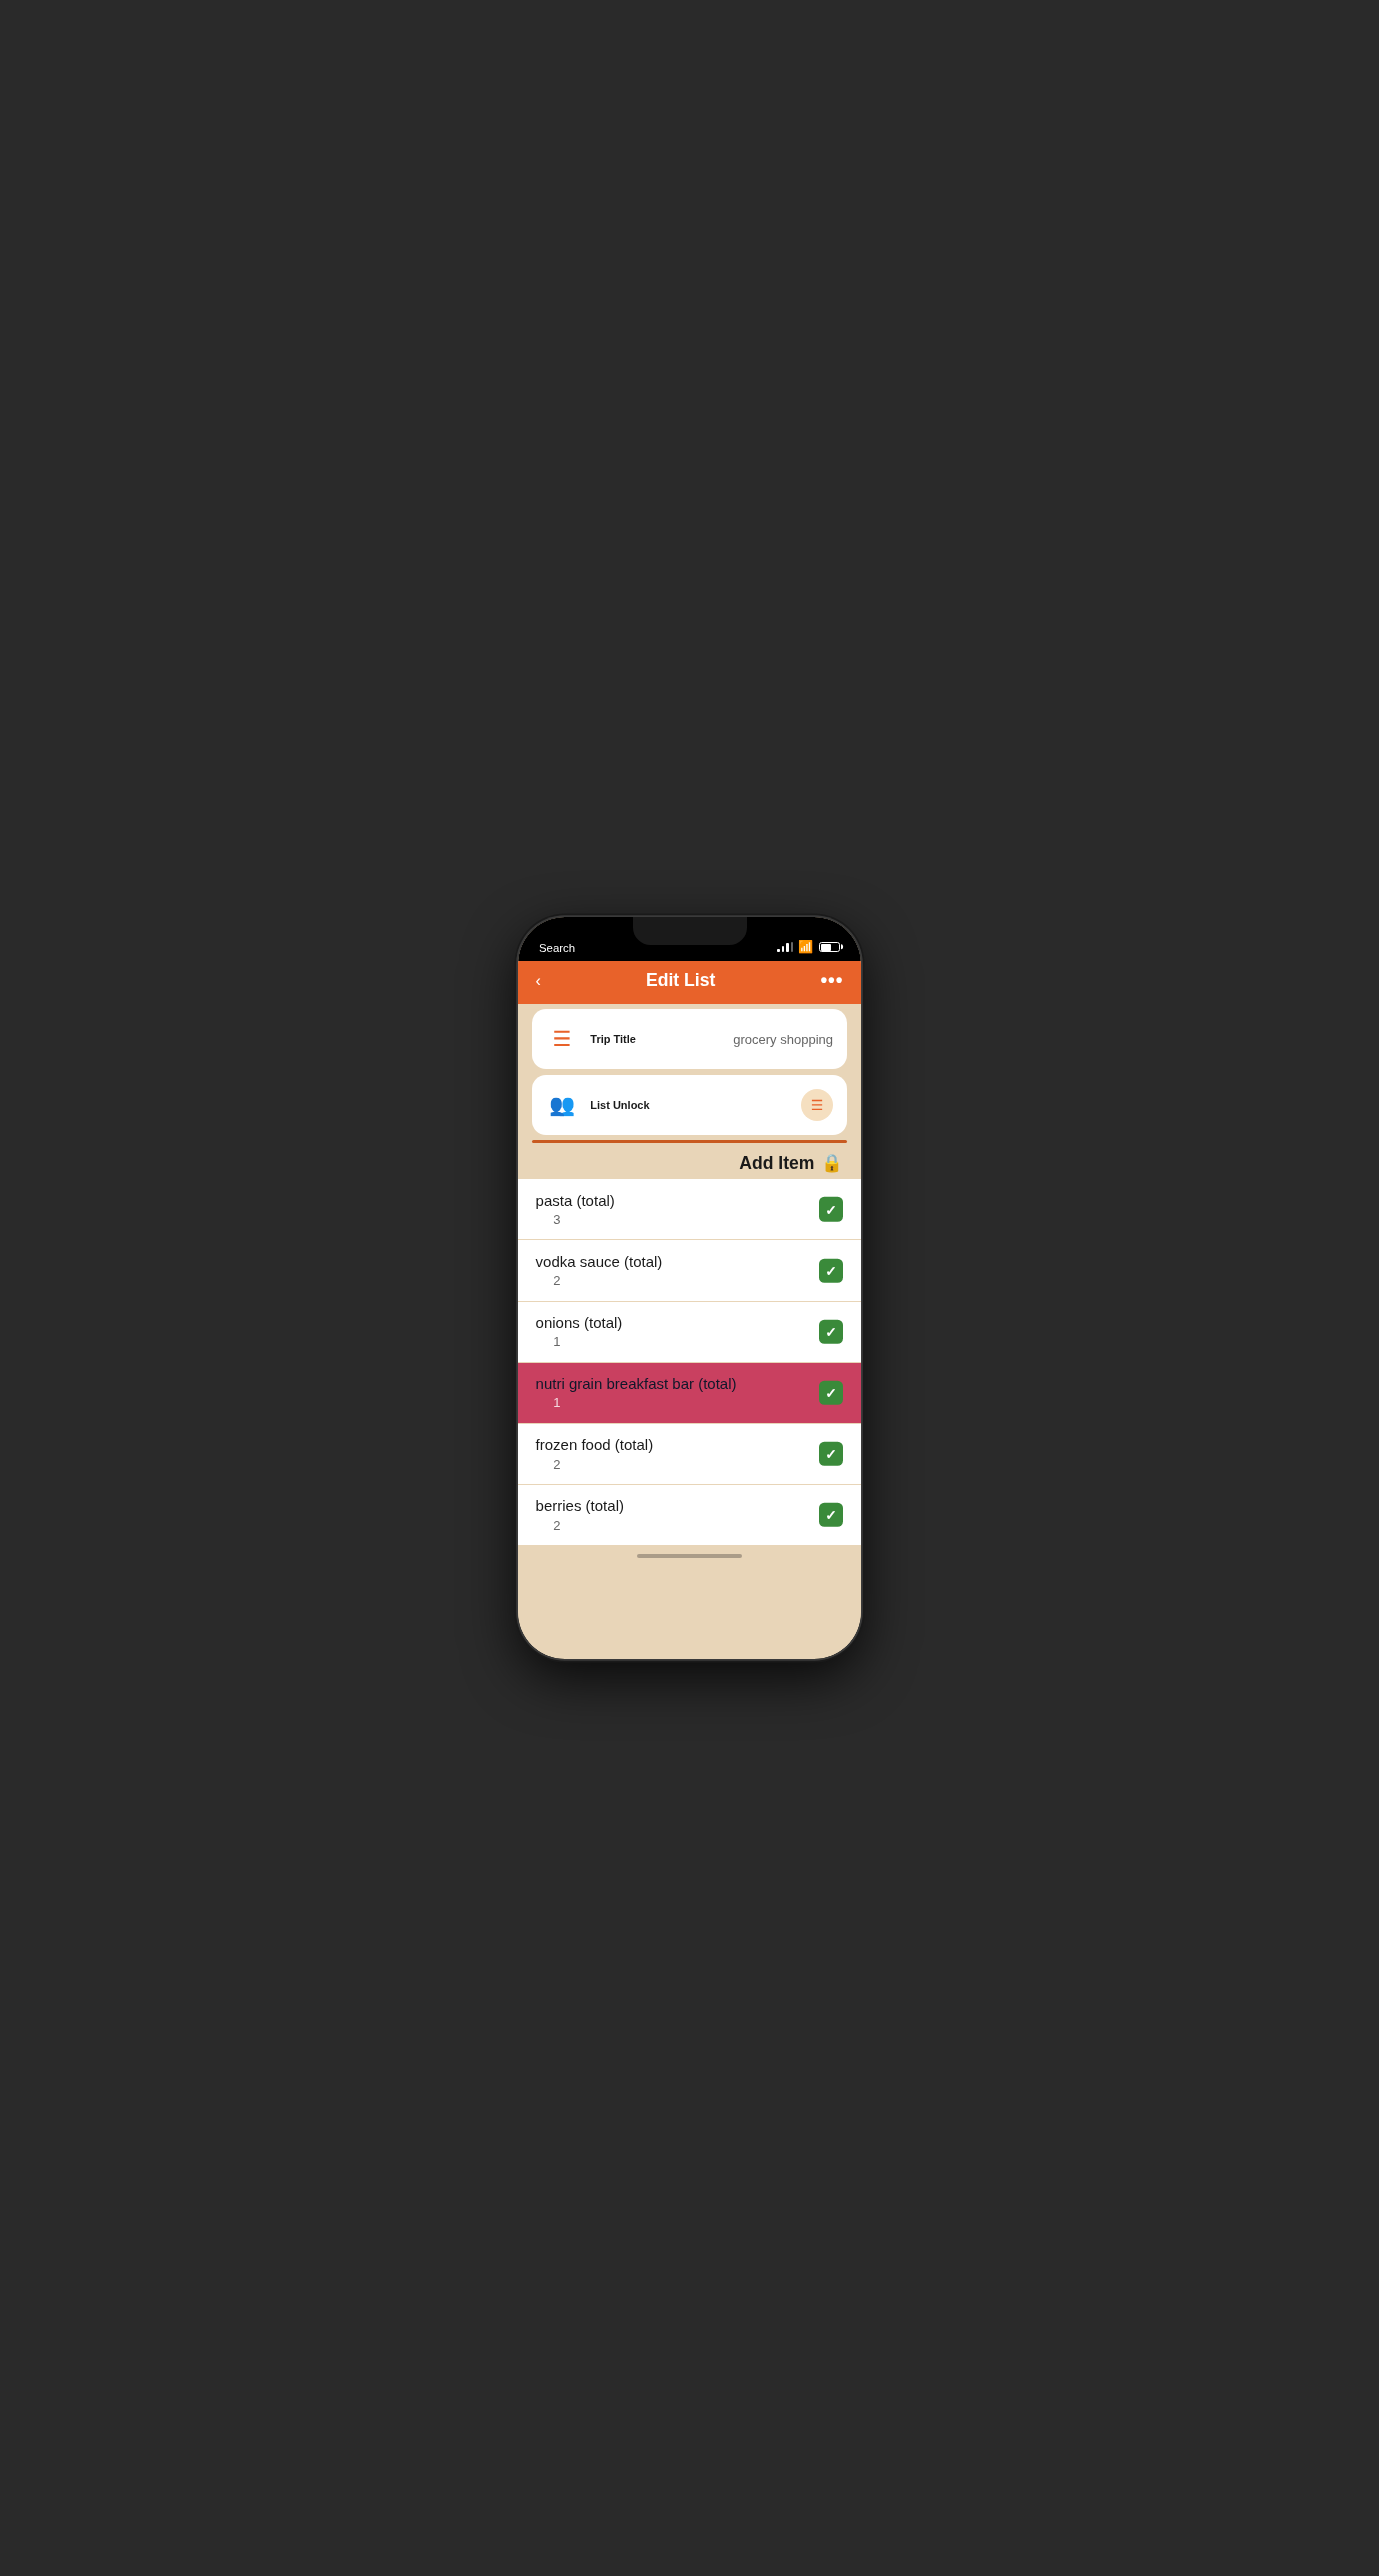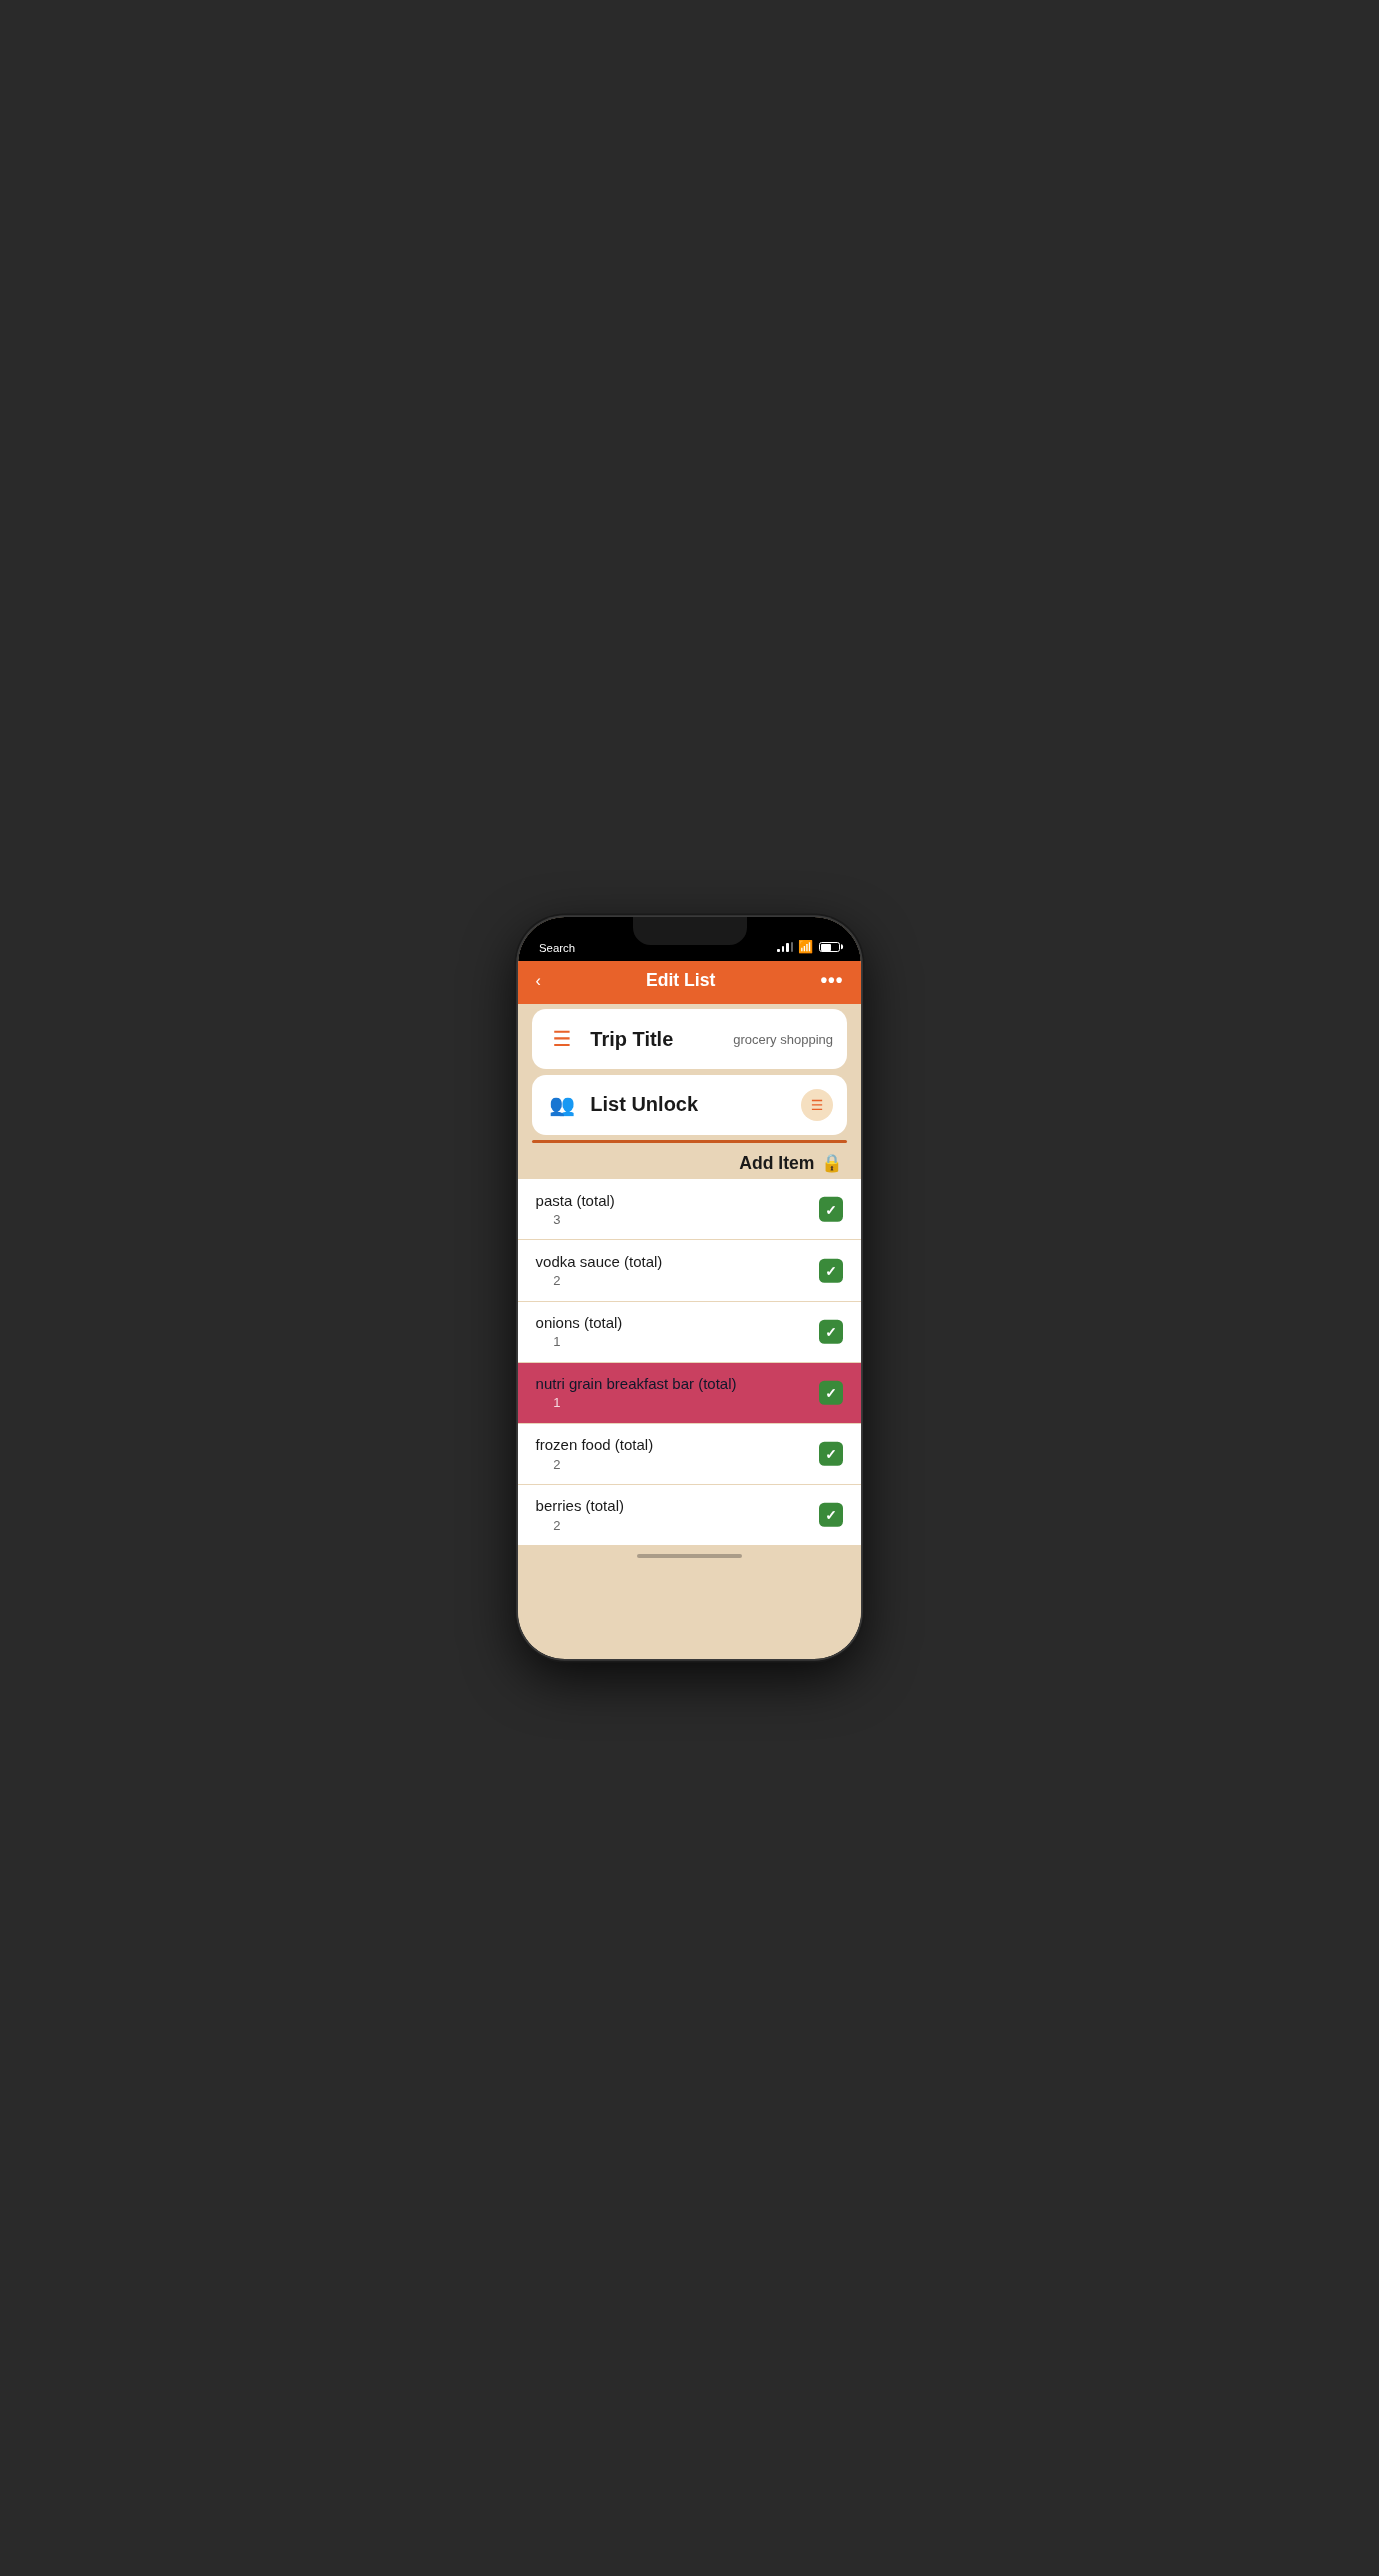--- a/index.html
+++ b/index.html
@@ -194,21 +194,21 @@
 
     .card-icon {
       width: 32px;
       height: 32px;
       display: flex;
       align-items: center;
       justify-content: center;
     }
 
     .card-label {
-      font-size: 20px;
+      font-size: 11px;
       font-weight: 600;
       color: #1a1a1a;
       flex: 1;
     }
 
     .card-value {
       font-size: 13px;
       color: #666;
     }
 

